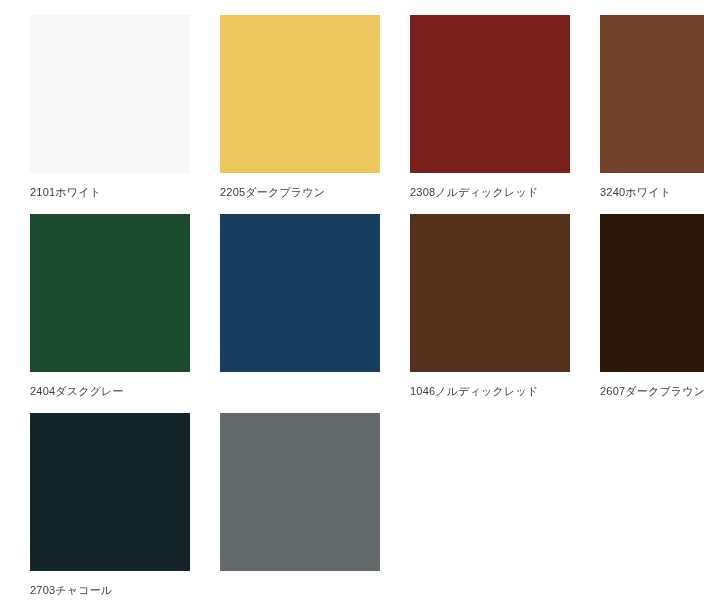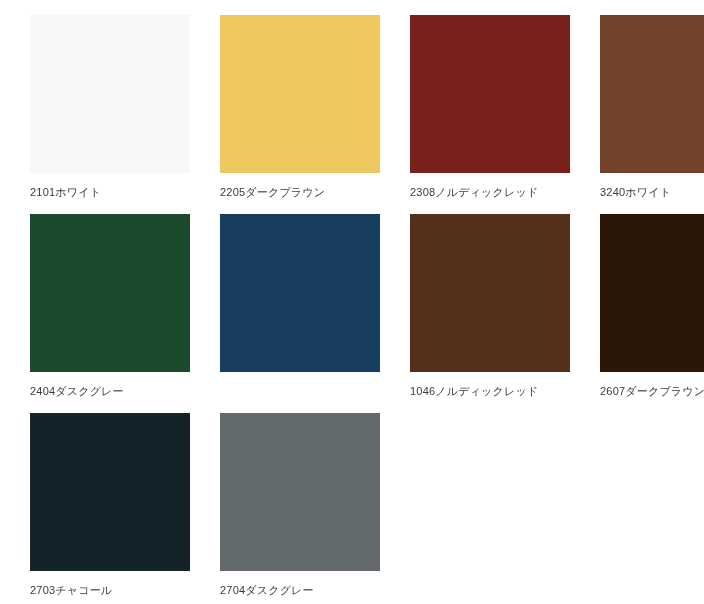--- a/index.html
+++ b/index.html
@@ -119,18 +119,14 @@
     </div>
     <div class="swatch-cell">
       <div class="swatch-chip" style="background-color: rgb(20, 34, 41);"></div>
       <div class="swatch-label">
         <span class="swatch-code">2703</span>
         <span class="swatch-name">チャコール</span>
       </div>
     </div>
     <div class="swatch-cell">
       <div class="swatch-chip" style="background-color: rgb(98, 106, 107);"></div>
-      <div class="swatch-label">
-        <span class="swatch-code">2704</span>
-        <span class="swatch-name">ダスクグレー</span>
-      </div>
     </div>
   </main>
 
 </body></html>

